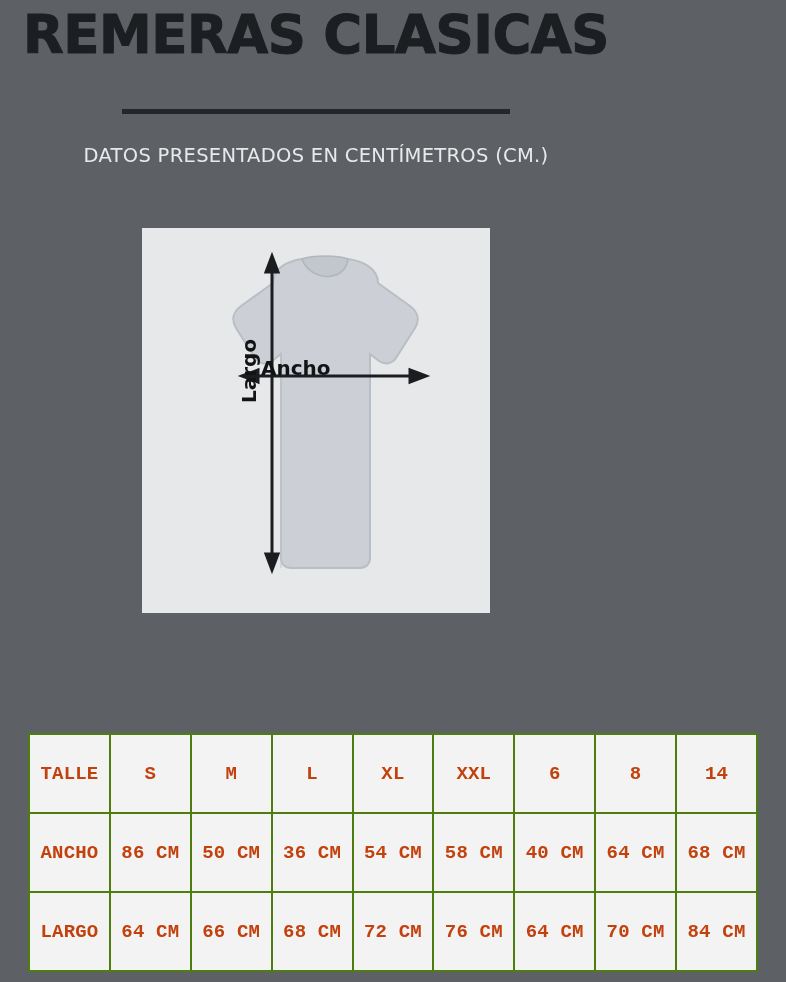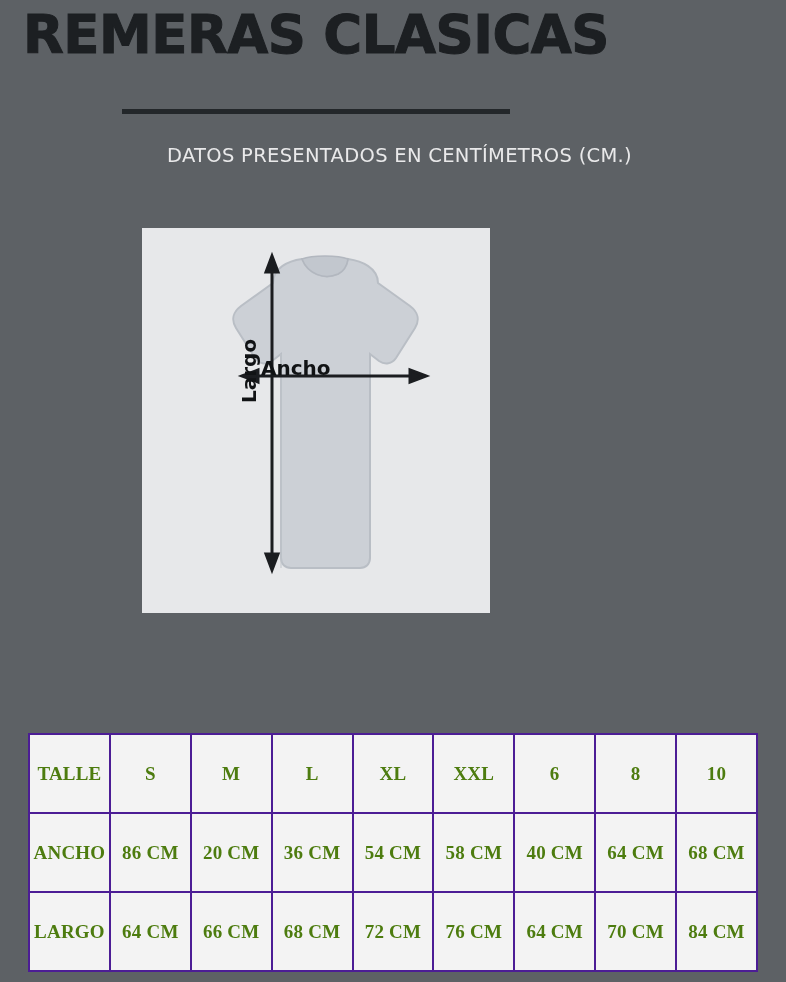--- a/index.html
+++ b/index.html
@@ -37,21 +37,21 @@
   }
 
   .title-rule {
     width: 388px;
     height: 5px;
     background: #23272a;
     margin: 48px auto 0 auto;
   }
 
   .subtitle {
-    text-align: right;
+    text-align: center;
     color: #e9e9ea;
     font-family: "DejaVu Sans", sans-serif;
     font-size: 19.5px;
     letter-spacing: 0.3px;
     margin: 30px 0 12px 0;
     font-weight: 400;
   }
 
   
   .illus-wrap {
@@ -72,23 +72,23 @@
     top: 733px;
     width: 730px;
   }
   table.size-table {
     border-collapse: collapse;
     width: 730px;
     background: #f3f3f3;
     table-layout: fixed;
   }
   table.size-table td {
-    border: 2px solid #4c1d95;
-    color: #4d7c0f;
-    font-family: Liberation Serif, serif;
+    border: 2px solid #4d7c0f;
+    color: #c2410c;
+    font-family: Liberation Mono, monospace;
     font-weight: bold;
     font-size: 19px;
     text-align: center;
     height: 77px;
     padding: 0;
     letter-spacing: 0.2px;
     white-space: nowrap;
   }
   table.size-table tr td:first-child {
     font-size: 19px;
@@ -141,26 +141,26 @@
       <tbody>
         <tr>
           <td class="rowhead">TALLE</td>
           <td>S</td>
           <td>M</td>
           <td>L</td>
           <td>XL</td>
           <td>XXL</td>
           <td>6</td>
           <td>8</td>
-          <td>10</td>
+          <td>14</td>
         </tr>
         <tr>
           <td class="rowhead">ANCHO</td>
           <td>86 CM</td>
-          <td>20 CM</td>
+          <td>50 CM</td>
           <td>36 CM</td>
           <td>54 CM</td>
           <td>58 CM</td>
           <td>40 CM</td>
           <td>64 CM</td>
           <td>68 CM</td>
         </tr>
         <tr>
           <td class="rowhead">LARGO</td>
           <td>64 CM</td>

